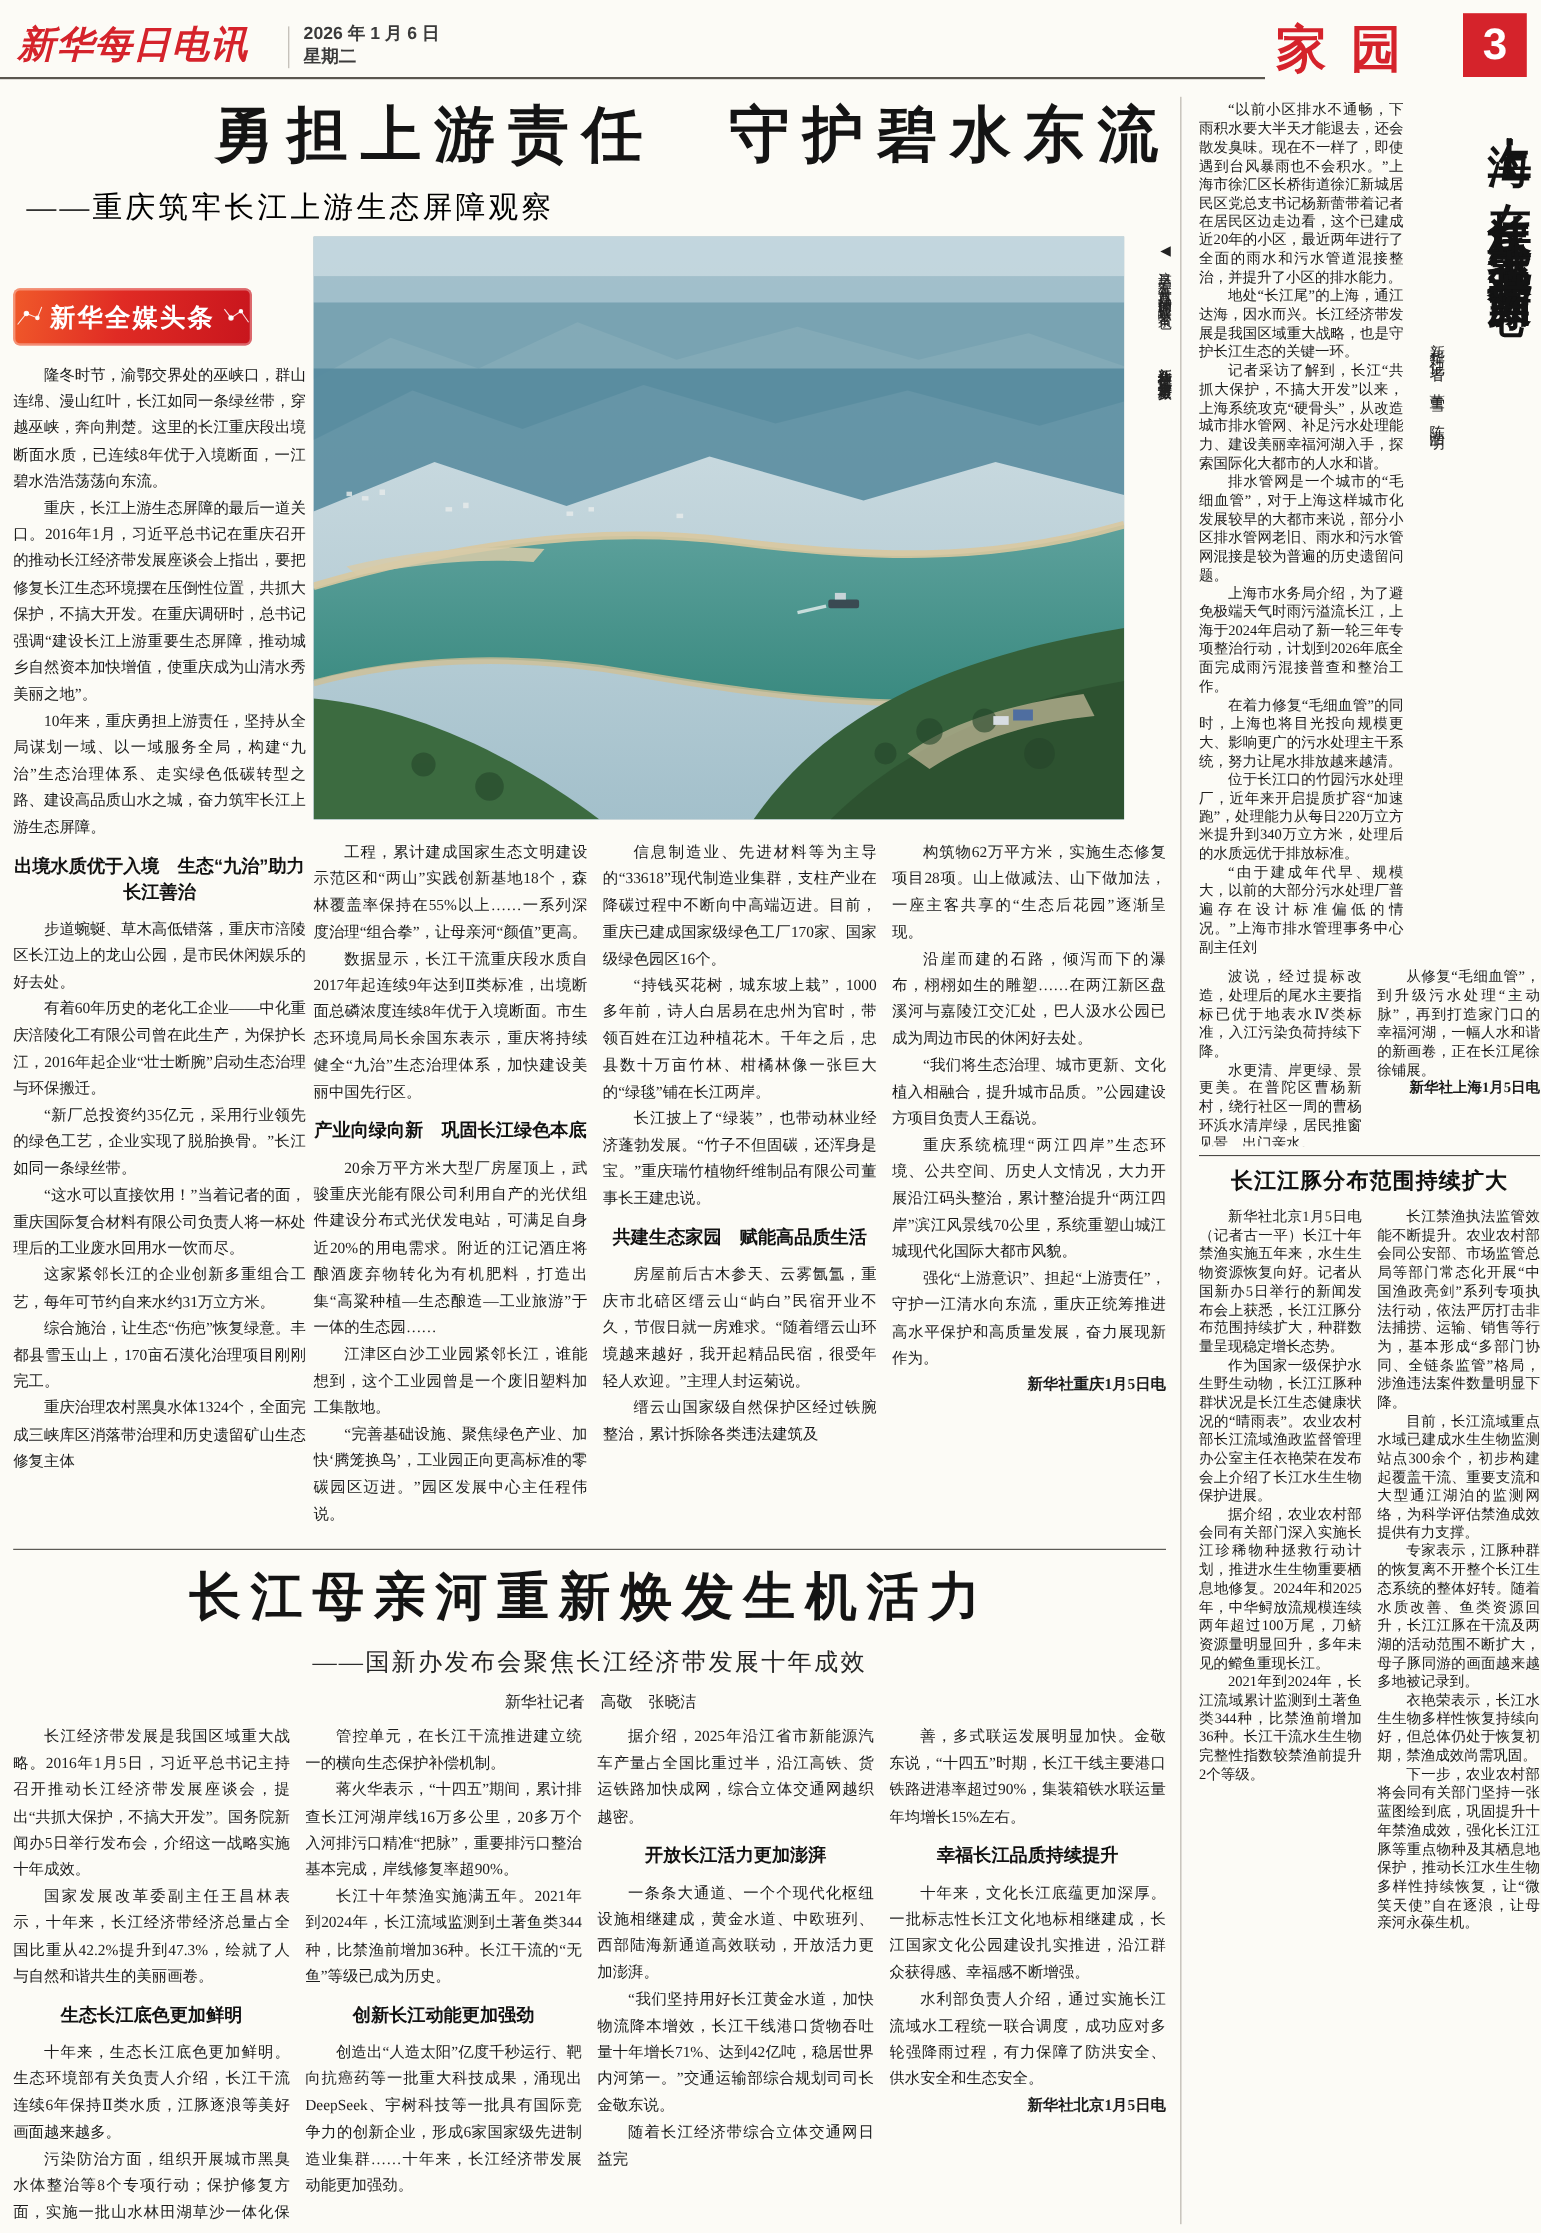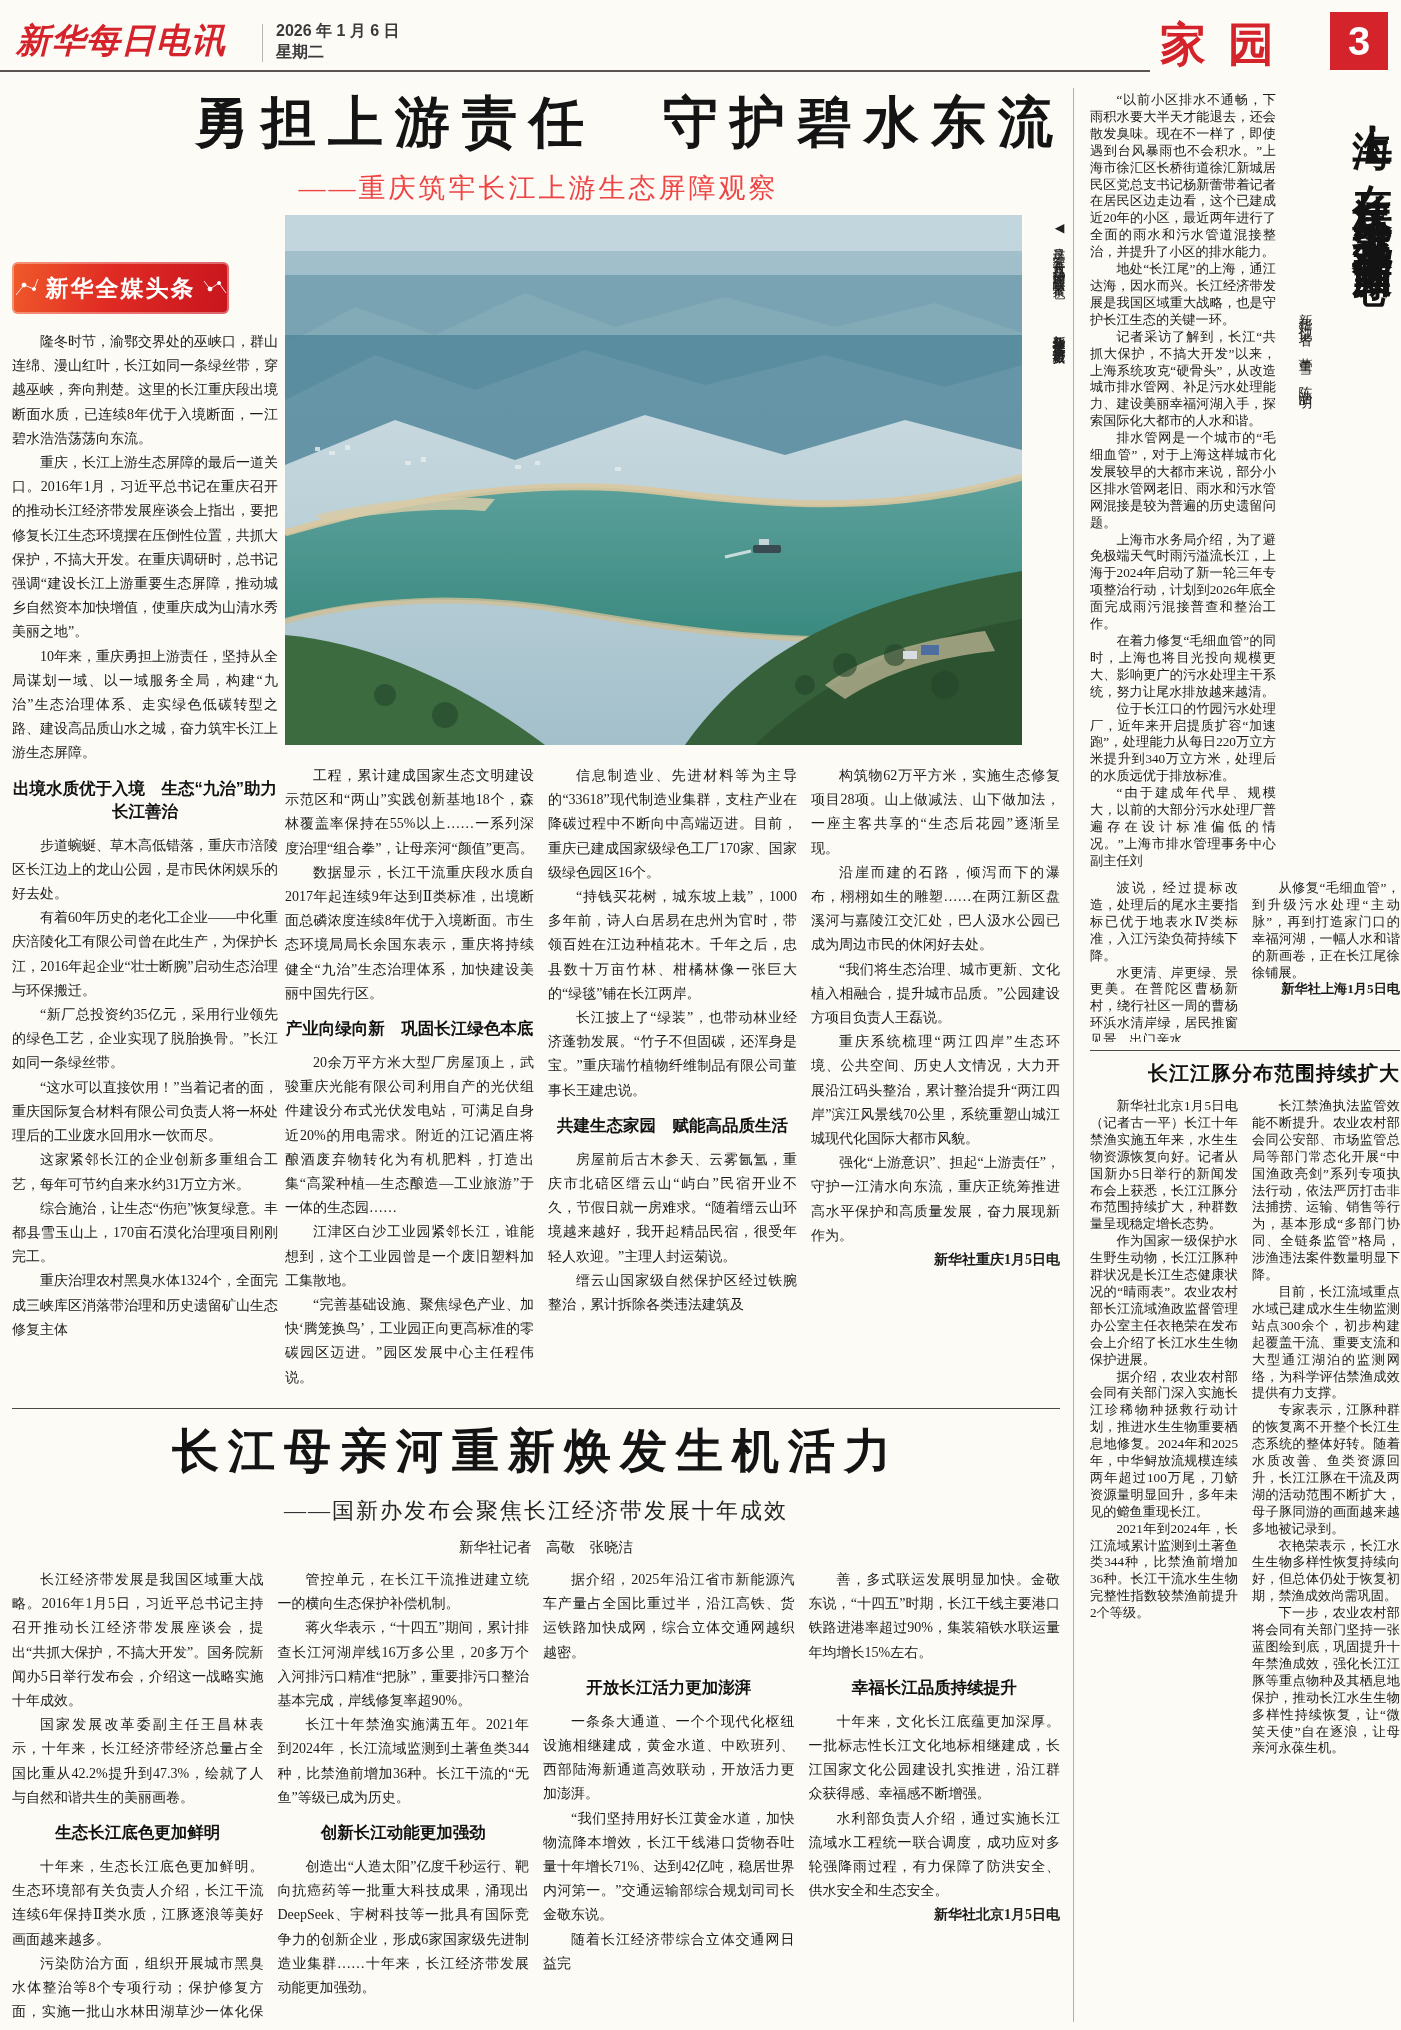--- a/index.html
+++ b/index.html
@@ -13,22 +13,22 @@
             font-size:16px;font-weight:bold;color:#3a3a3a;line-height:21px;}
   .hdr-rule{position:absolute;left:0;top:70px;width:1150px;height:2px;background:#5a564f;}
   .section-title{position:absolute;left:1160px;top:14px;font-size:46px;font-weight:900;
             color:#d5232b;letter-spacing:22px;white-space:nowrap;}
   .page-box{position:absolute;left:1330px;top:12px;width:58px;height:58px;background:#d5232b;
             color:#fff;font-family:"Liberation Sans",sans-serif;font-size:40px;font-weight:bold;
             display:flex;align-items:center;justify-content:center;}
   
   .m-headline{position:absolute;left:12px;top:86px;width:1053px;text-align:right;
               font-size:55px;font-weight:900;letter-spacing:12px;color:#141414;white-space:nowrap;}
-  .m-deck{position:absolute;left:12px;top:170px;width:1053px;text-align:center;
-          font-size:27px;letter-spacing:3px;color:#ef4444;}
+  .m-deck{position:absolute;left:24px;top:170px;width:1053px;text-align:left;
+          font-size:27px;letter-spacing:3px;color:#000000;}
   .m-byline{position:absolute;left:12px;top:224px;width:1053px;text-align:center;
             font-size:15px;color:#222;}
   .banner{position:absolute;left:12px;top:262px;width:217px;height:52px;border-radius:6px;
           background:linear-gradient(100deg,#f05a2a 0%,#e02b24 45%,#c8151d 100%);
           box-shadow:inset 0 0 0 2px rgba(255,255,255,.35);
           display:flex;align-items:center;justify-content:center;gap:6px;}
   .banner-text{color:#fff;font-family:"Liberation Sans",sans-serif;font-size:23px;
                font-weight:bold;letter-spacing:2px;white-space:nowrap;}
   .banner svg{flex:0 0 auto;}
   .bodycol{font-size:14px;line-height:24.2px;text-align:justify;overflow:hidden;}
@@ -50,21 +50,21 @@
   .sh-wrap{position:absolute;left:1090px;top:92px;width:310px;height:780px;display:flex;gap:8px;}
   .sidecol{font-size:13.2px;line-height:16.9px;text-align:justify;overflow:hidden;}
   .sh-text{width:186px;height:780px;}
   .sh-byline{width:30px;height:700px;margin-top:210px;writing-mode:vertical-rl;
              font-size:14px;letter-spacing:5px;color:#222;}
   .sh-headline{width:78px;height:780px;writing-mode:vertical-rl;font-size:40px;font-weight:900;
                letter-spacing:7px;color:#131313;text-align:justify;}
   .sh-bottom{position:absolute;left:1090px;top:880px;width:310px;height:162px;display:flex;gap:14px;}
   .sh-bottom > div{flex:1 1 0;height:162px;}
   .r-rule{position:absolute;left:1090px;top:1050px;width:310px;height:1px;background:#4c4a45;}
-  .jt-headline{position:absolute;left:1090px;top:1060px;width:310px;text-align:right;
+  .jt-headline{position:absolute;left:1090px;top:1060px;width:310px;text-align:center;
                font-family:"Liberation Sans",sans-serif;font-size:20px;font-weight:bold;
                letter-spacing:1px;color:#111;}
   .jt-body{position:absolute;left:1090px;top:1098px;width:310px;height:924px;display:flex;gap:14px;}
   .jt-body > div{flex:1 1 0;height:924px;}
   
   .b-rule{position:absolute;left:12px;top:1408px;width:1048px;height:1px;background:#4c4a45;}
   .b-headline{position:absolute;left:12px;top:1420px;width:1048px;text-align:center;
               font-size:47px;font-weight:900;letter-spacing:9px;color:#141414;white-space:nowrap;}
   .b-deck{position:absolute;left:12px;top:1496px;width:1048px;text-align:center;
           font-size:22px;letter-spacing:2px;color:#262626;}

